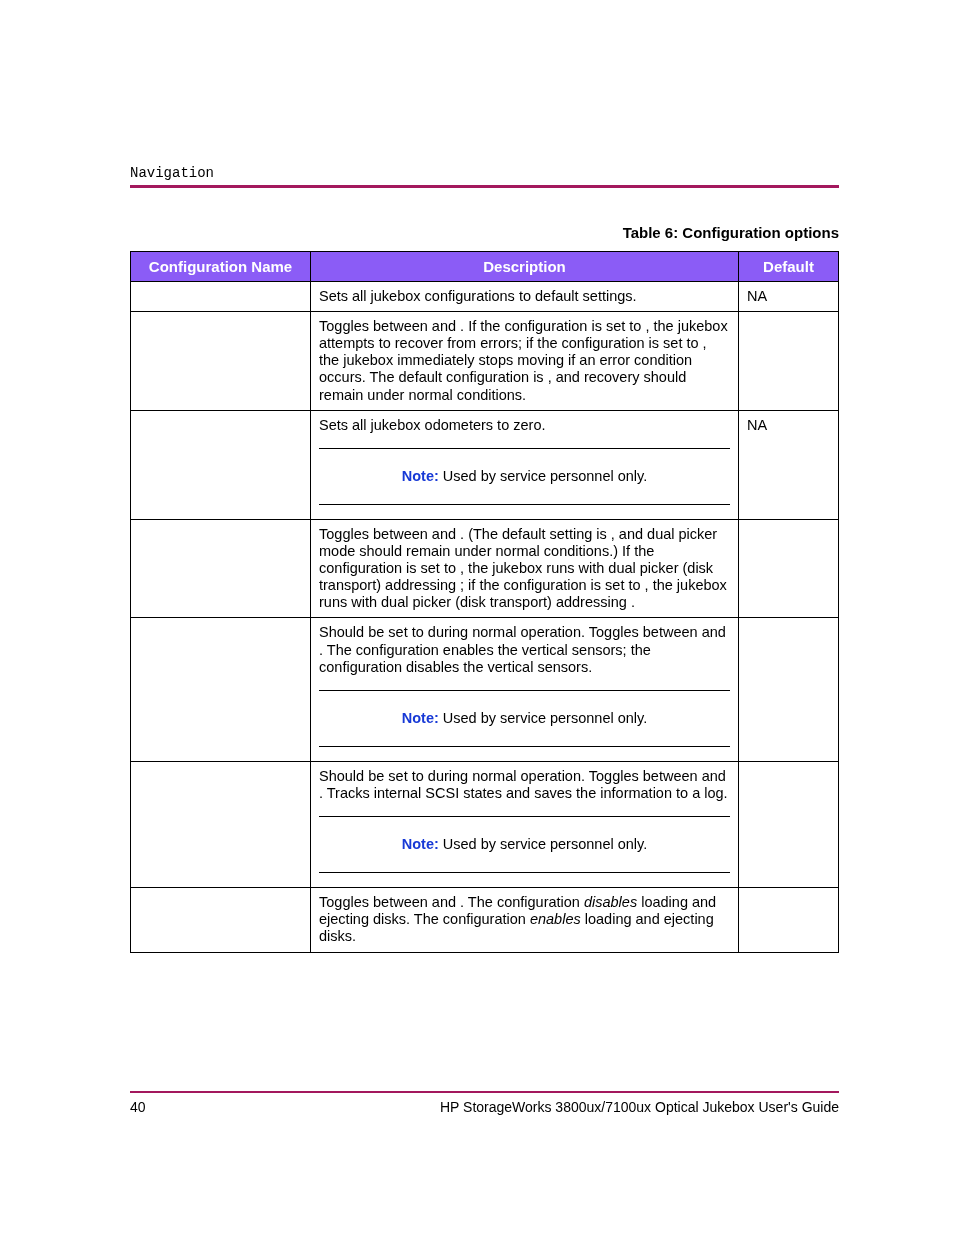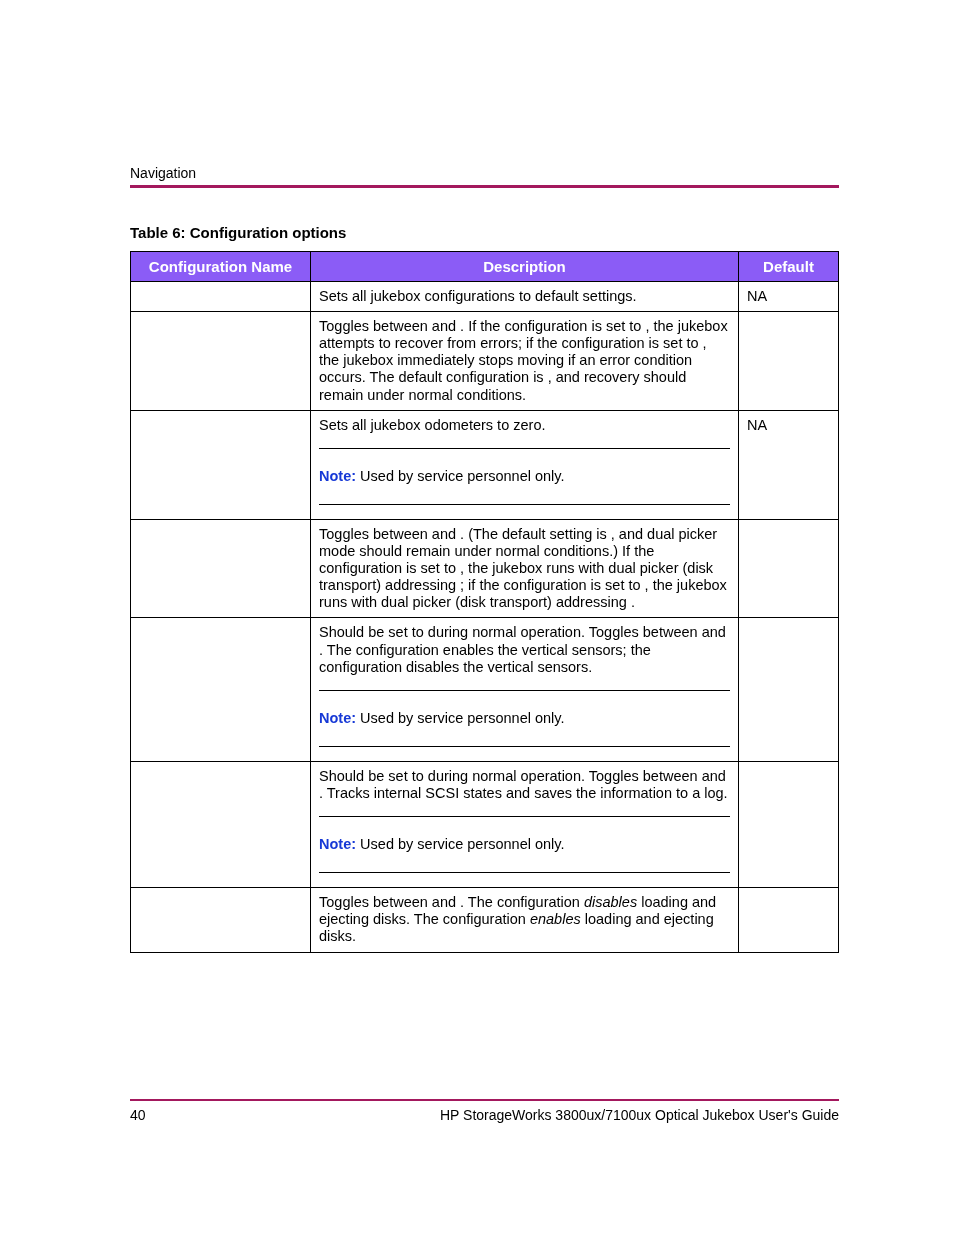--- a/index.html
+++ b/index.html
@@ -13,28 +13,29 @@
   }
   .page {
     width: 954px;
     height: 1235px;
     position: relative;
     padding: 165px 115px 0 130px;
   }
   .nav-label {
     font-size: 14px;
     margin-bottom: 4px;
+    font-family: Liberation Mono, monospace;
   }
   .top-rule {
     border: none;
     border-top: 3px solid #a3185d;
     margin: 0;
   }
   .table-title {
-    text-align: left;
+    text-align: right;
     font-weight: bold;
     font-size: 15px;
     margin: 36px 0 10px 0;
   }
   table.config {
     border-collapse: collapse;
     width: 100%;
     margin: 0 auto;
     table-layout: fixed;
   }
@@ -55,28 +56,28 @@
     line-height: 1.18;
   }
   .col-name { width: 180px; }
   .col-desc { width: auto; }
   .col-def  { width: 100px; }
   .note-block hr {
     border: none;
     border-top: 1px solid #000;
     margin: 14px 0 8px 0;
   }
-  .note-block .note-line { margin: 19px 0; }
+  .note-block .note-line { margin: 19px 0; text-align: center; }
   .note-label { color: #1739d6; font-weight: bold; }
   .italic { font-style: italic; }
   .footer {
     position: absolute;
     left: 130px;
     right: 115px;
-    bottom: 112px;
+    bottom: 120px;
   }
   .footer hr {
     border: none;
     border-top: 2px solid #a3185d;
     margin: 0 0 6px 0;
   }
   .footer-row {
     display: flex;
     justify-content: space-between;
     font-size: 14px;

